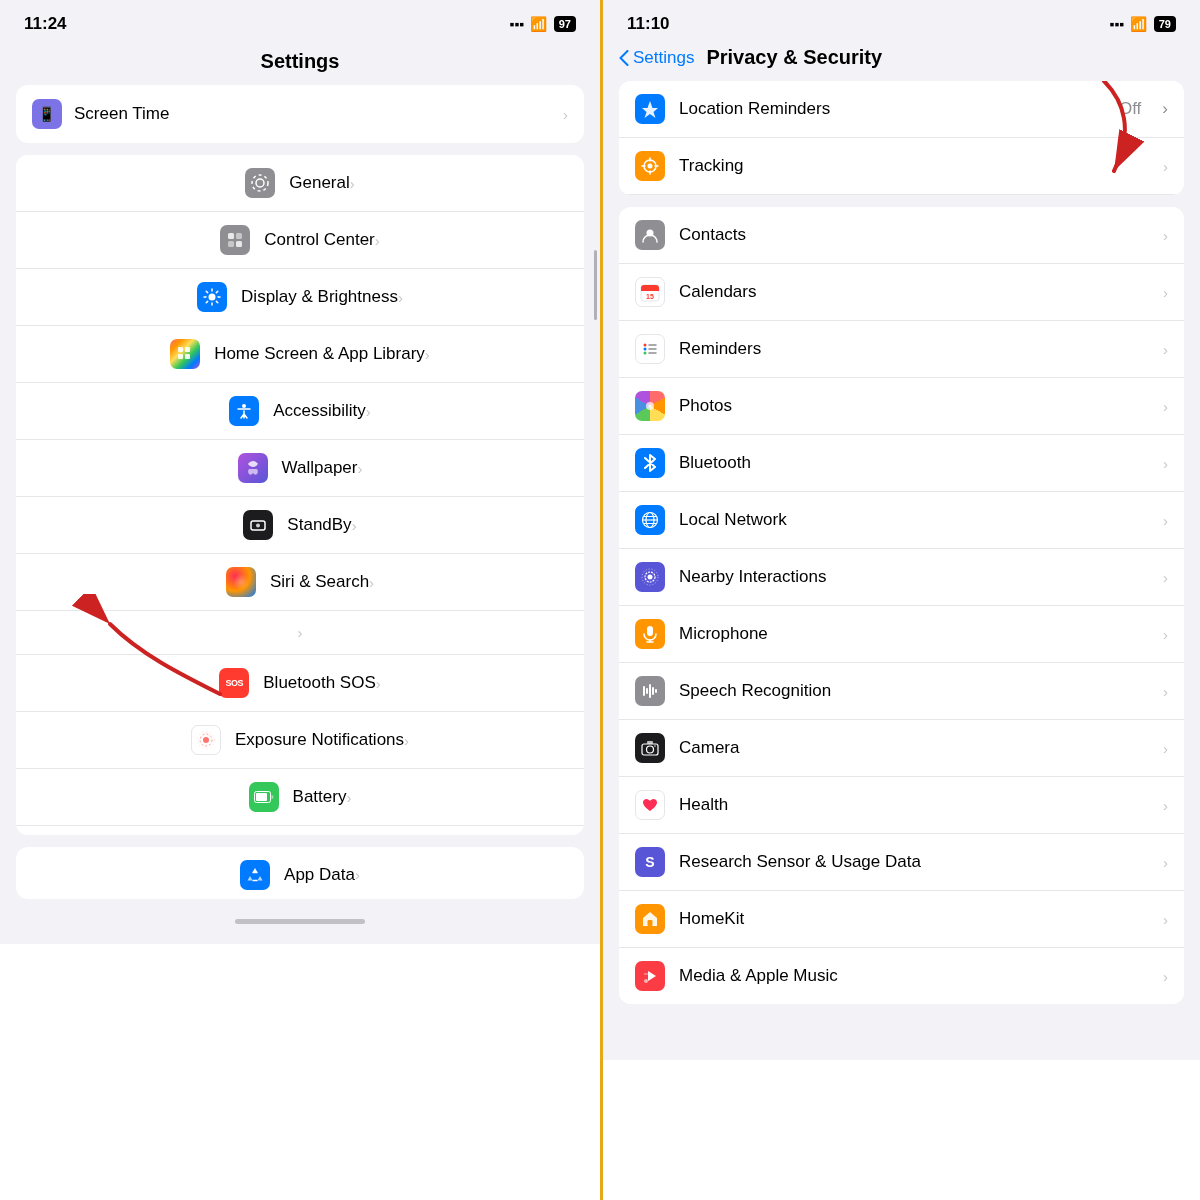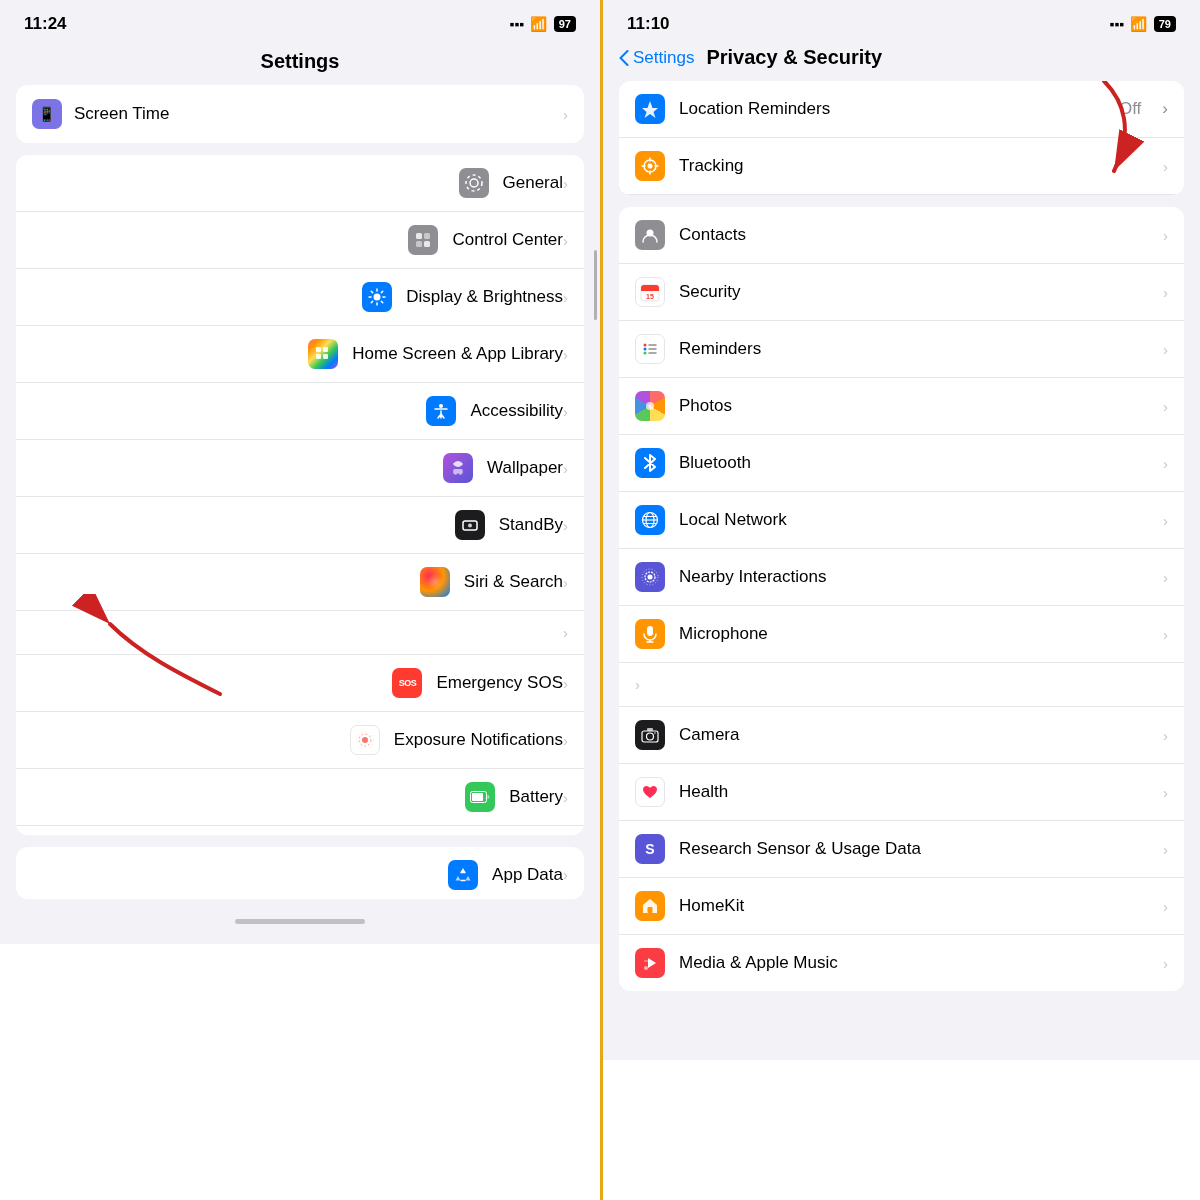--- a/index.html
+++ b/index.html
@@ -78,21 +78,21 @@
     .settings-group {
       background: #fff;
       margin: 0 16px 12px;
       border-radius: 12px;
       overflow: hidden;
     }
 
     .settings-row {
       display: flex;
       align-items: center;
-      justify-content: flex-end;
+      justify-content: center;
       padding: 13px 16px;
       border-bottom: 0.5px solid #e5e5ea;
       cursor: pointer;
       background: #fff;
     }
     .settings-row:last-child {
       border-bottom: none;
     }
     .settings-row-left {
       display: flex;
@@ -390,21 +390,21 @@
       <span class="chevron">›</span>
     </div>
 
     <div class="settings-row">
       <span class="chevron">›</span>
     </div>
 
     <div class="settings-row">
       <div class="settings-row-left">
         <div class="app-icon icon-sos" style="font-size:9px; font-weight:900; color:#fff; letter-spacing:-0.5px;">SOS</div>
-        <span class="settings-row-label">Emergency SOS</span>
+        <span class="settings-row-label">Bluetooth SOS</span>
       </div>
       <span class="chevron">›</span>
     </div>
 
     <div class="settings-row">
       <div class="settings-row-left">
         <div class="app-icon" style="background:#fff; border: 1px solid #e5e5ea;">
           <svg width="18" height="18" viewBox="0 0 18 18" fill="none">
             <circle cx="9" cy="9" r="3" fill="#ff3b30" opacity="0.7"></circle>
             <circle cx="9" cy="9" r="6" stroke="#ff3b30" stroke-width="1" stroke-dasharray="2 2" opacity="0.5"></circle>
@@ -564,21 +564,21 @@
     <div class="right-row">
       <div class="right-row-left">
         <div class="r-icon ri-calendars" style="background:#fff; border:1px solid #e5e5ea;">
           <svg width="20" height="20" viewBox="0 0 20 20" fill="none">
             <rect x="1" y="3" width="18" height="16" rx="3" fill="#fff" stroke="#e5e5ea"></rect>
             <rect x="1" y="3" width="18" height="6" rx="3" fill="#ff3b30"></rect>
             <rect x="1" y="7" width="18" height="2" fill="#ff3b30"></rect>
             <text x="10" y="17" text-anchor="middle" font-size="7" fill="#ff3b30" font-weight="700">15</text>
           </svg>
         </div>
-        <span class="right-row-label">Security</span>
+        <span class="right-row-label">Calendars</span>
       </div>
       <span class="chevron">›</span>
     </div>
 
     <div class="right-row">
       <div class="right-row-left">
         <div class="r-icon ri-reminders" style="background:#fff; border:1px solid #e5e5ea;">
           <svg width="18" height="18" viewBox="0 0 18 18" fill="none">
             <circle cx="4" cy="5" r="1.5" fill="#ff3b30"></circle>
             <circle cx="4" cy="9" r="1.5" fill="#007aff"></circle>
@@ -657,20 +657,32 @@
             <line x1="9" y1="15" x2="9" y2="17" stroke="#fff" stroke-width="1.5" stroke-linecap="round"></line>
             <line x1="6" y1="17" x2="12" y2="17" stroke="#fff" stroke-width="1.5" stroke-linecap="round"></line>
           </svg>
         </div>
         <span class="right-row-label">Microphone</span>
       </div>
       <span class="chevron">›</span>
     </div>
 
     <div class="right-row">
+      <div class="right-row-left">
+        <div class="r-icon ri-speech" style="background:#8e8e93;">
+          <svg width="18" height="18" viewBox="0 0 18 18" fill="none">
+            <rect x="2" y="4" width="2" height="10" rx="1" fill="#fff"></rect>
+            <rect x="5" y="6" width="2" height="6" rx="1" fill="#fff"></rect>
+            <rect x="8" y="2" width="2" height="14" rx="1" fill="#fff"></rect>
+            <rect x="11" y="5" width="2" height="8" rx="1" fill="#fff"></rect>
+            <rect x="14" y="7" width="2" height="4" rx="1" fill="#fff"></rect>
+          </svg>
+        </div>
+        <span class="right-row-label">Speech Recognition</span>
+      </div>
       <span class="chevron">›</span>
     </div>
 
     <div class="right-row">
       <div class="right-row-left">
         <div class="r-icon ri-camera" style="background:#1c1c1e;">
           <svg width="18" height="18" viewBox="0 0 18 18" fill="none">
             <rect x="1" y="5" width="16" height="11" rx="2" fill="none" stroke="#fff" stroke-width="1.2"></rect>
             <circle cx="9" cy="10.5" r="3.5" stroke="#fff" stroke-width="1.2"></circle>
             <rect x="6" y="2" width="6" height="3" rx="1" fill="#fff" opacity="0.7"></rect>

